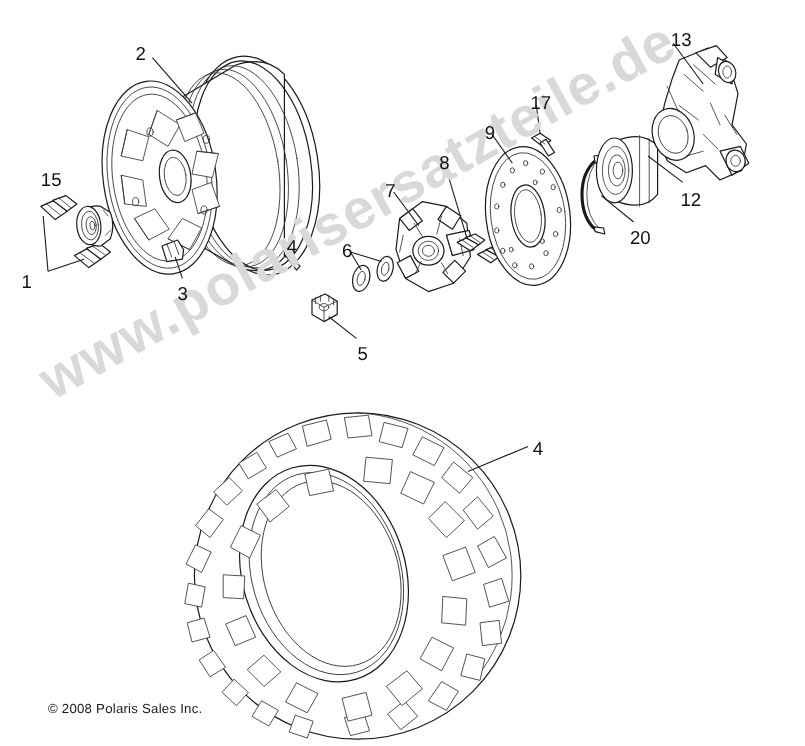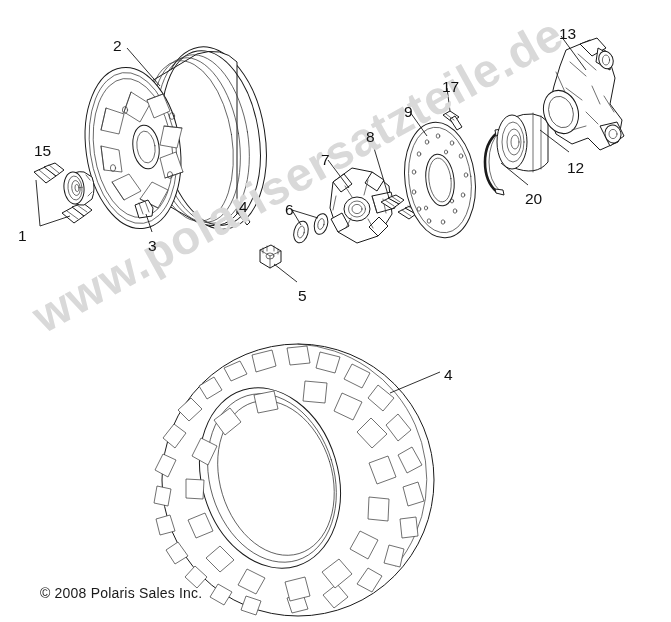--- a/index.html
+++ b/index.html
@@ -2,21 +2,21 @@
 <html><head>
 <meta charset="utf-8">
 <style>
   html,body{margin:0;padding:0;background:#ffffff;}
   body{width:671px;height:622px;overflow:hidden;
        font-family:"Liberation Sans",sans-serif;}
   #stage{position:relative;width:671px;height:622px;background:#fff;}
   #art{position:absolute;inset:0;}
   .copyright{
     position:absolute;left:40px;top:585px;
-    font-size:14px;color:#1a1a1a;letter-spacing:.2px;white-space:nowrap;
+    font-size:11px;color:#1a1a1a;letter-spacing:.2px;white-space:nowrap;
   }
   .wm{
     position:absolute;left:36px;top:292px;
     font-size:47px;font-weight:bold;color:#d9d9d9;
     letter-spacing:1px;white-space:nowrap;
     transform:rotate(-29deg);transform-origin:0 50%;
     -webkit-user-select:none;user-select:none;
   }
   .lbl{
     position:absolute;font-size:15.5px;color:#111;

